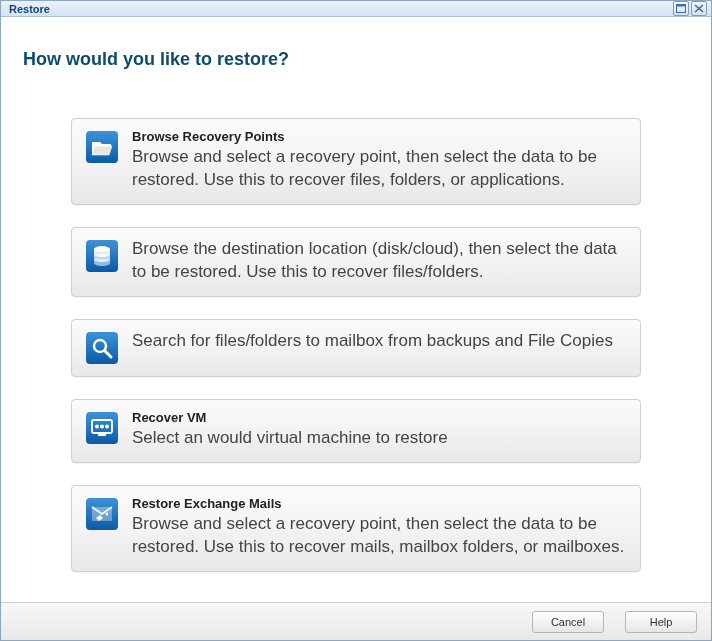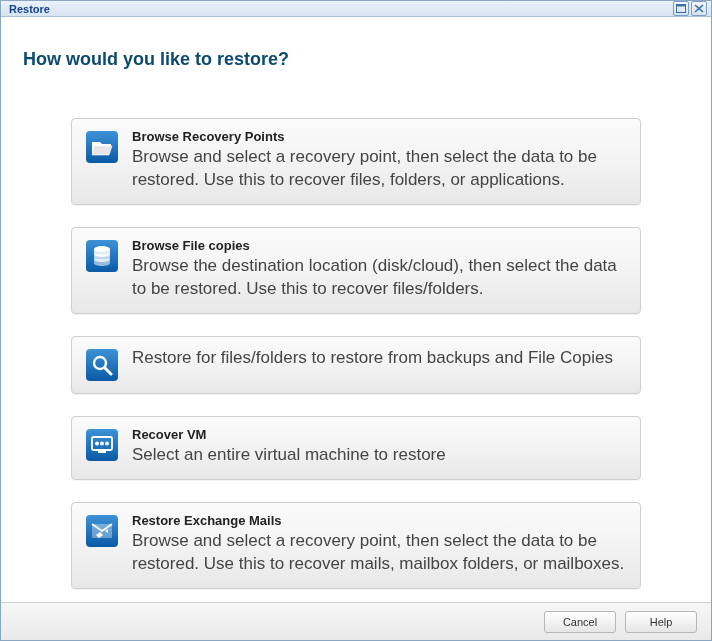--- a/index.html
+++ b/index.html
@@ -98,21 +98,21 @@
     bottom: 1px;
     left: 1px;
     right: 1px;
     height: 38px;
     background: linear-gradient(to bottom,#f7f7f7,#e9e9e9);
     border-top: 1px solid #d0d0d0;
     display:flex;
     align-items:center;
     justify-content:flex-end;
     padding: 0 14px;
-    gap: 9px;
+    gap: 21px;
   }
   .btn {
     min-width: 72px;
     height: 22px;
     border: 1px solid #b7b7b7;
     border-radius: 3px;
     background: linear-gradient(to bottom,#ffffff,#e6e6e6);
     font-size: 11px;
     color: #333;
     cursor: pointer;
@@ -162,50 +162,49 @@
     <div class="option-card">
       <div class="option-icon">
         <svg width="20" height="22" viewBox="0 0 20 22">
           <ellipse cx="10" cy="4" rx="8" ry="3" fill="#fff"></ellipse>
           <path d="M2 4v5c0 1.7 3.6 3 8 3s8-1.3 8-3V4" fill="#fff" opacity="0.85"></path>
           <path d="M2 9v5c0 1.7 3.6 3 8 3s8-1.3 8-3V9" fill="#fff" opacity="0.7"></path>
           <path d="M2 14v4c0 1.7 3.6 3 8 3s8-1.3 8-3v-4" fill="#fff" opacity="0.55"></path>
         </svg>
       </div>
       <div class="option-text">
-        <div class="option-title">Browse File copies</div>
         <div class="option-desc">Browse the destination location (disk/cloud), then select the data to be restored. Use this to recover files/folders.</div>
       </div>
     </div>
 
     <div class="option-card">
       <div class="option-icon">
         <svg width="22" height="22" viewBox="0 0 22 22">
           <circle cx="9" cy="9" r="6" fill="none" stroke="#fff" stroke-width="2.4"></circle>
           <line x1="14" y1="14" x2="20" y2="20" stroke="#fff" stroke-width="3" stroke-linecap="round"></line>
         </svg>
       </div>
       <div class="option-text">
-        <div class="option-desc">Restore for files/folders to restore from backups and File Copies</div>
+        <div class="option-desc">Search for files/folders to mailbox from backups and File Copies</div>
       </div>
     </div>
 
     <div class="option-card">
       <div class="option-icon">
         <svg width="22" height="20" viewBox="0 0 22 20">
           <rect x="1" y="2" width="20" height="13" rx="1.5" fill="none" stroke="#fff" stroke-width="1.8"></rect>
           <circle cx="6" cy="8.5" r="2" fill="#fff"></circle>
           <circle cx="11" cy="8.5" r="2" fill="#fff"></circle>
           <circle cx="16" cy="8.5" r="2" fill="#fff"></circle>
           <rect x="7" y="16" width="8" height="2" fill="#fff"></rect>
         </svg>
       </div>
       <div class="option-text">
         <div class="option-title">Recover VM</div>
-        <div class="option-desc">Select an entire virtual machine to restore</div>
+        <div class="option-desc">Select an would virtual machine to restore</div>
       </div>
     </div>
 
     <div class="option-card">
       <div class="option-icon">
         <svg width="22" height="20" viewBox="0 0 22 20">
           <rect x="1" y="3" width="20" height="14" rx="1" fill="#fff" opacity="0.35"></rect>
           <path d="M1 3l10 7 10-7" fill="none" stroke="#fff" stroke-width="1.6"></path>
           <path d="M5 14l4-3 3 3-4 3z" fill="#fff"></path>
           <path d="M14 10l3-2v4z" fill="#fff"></path>

